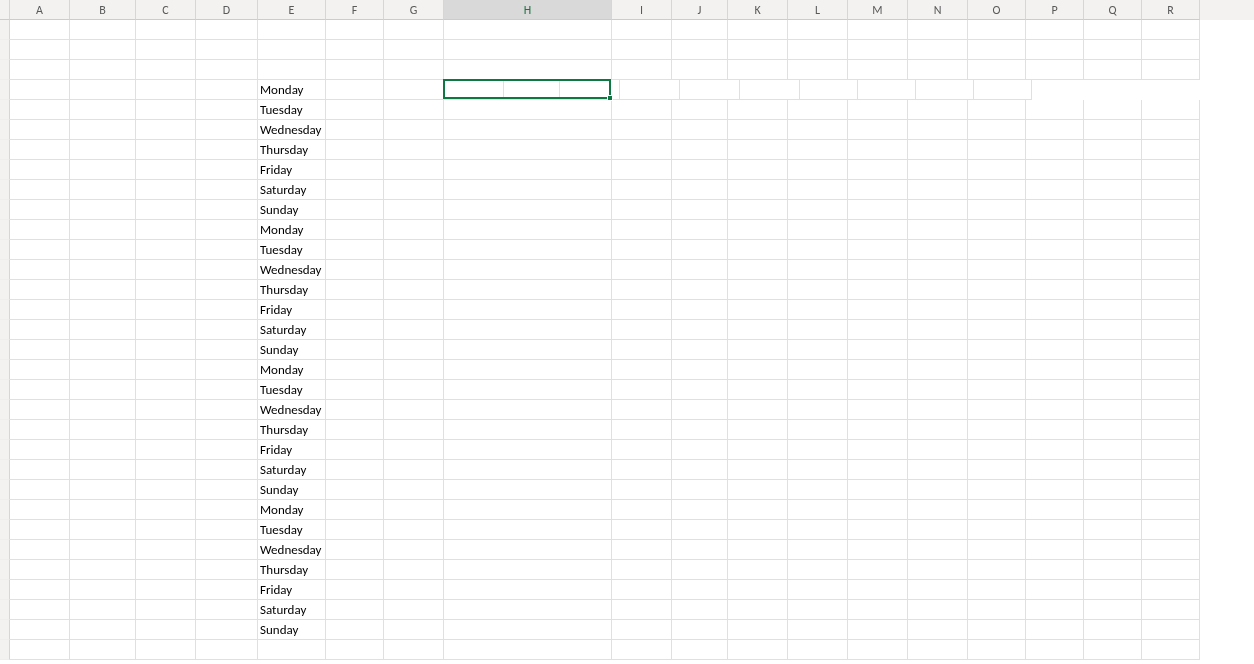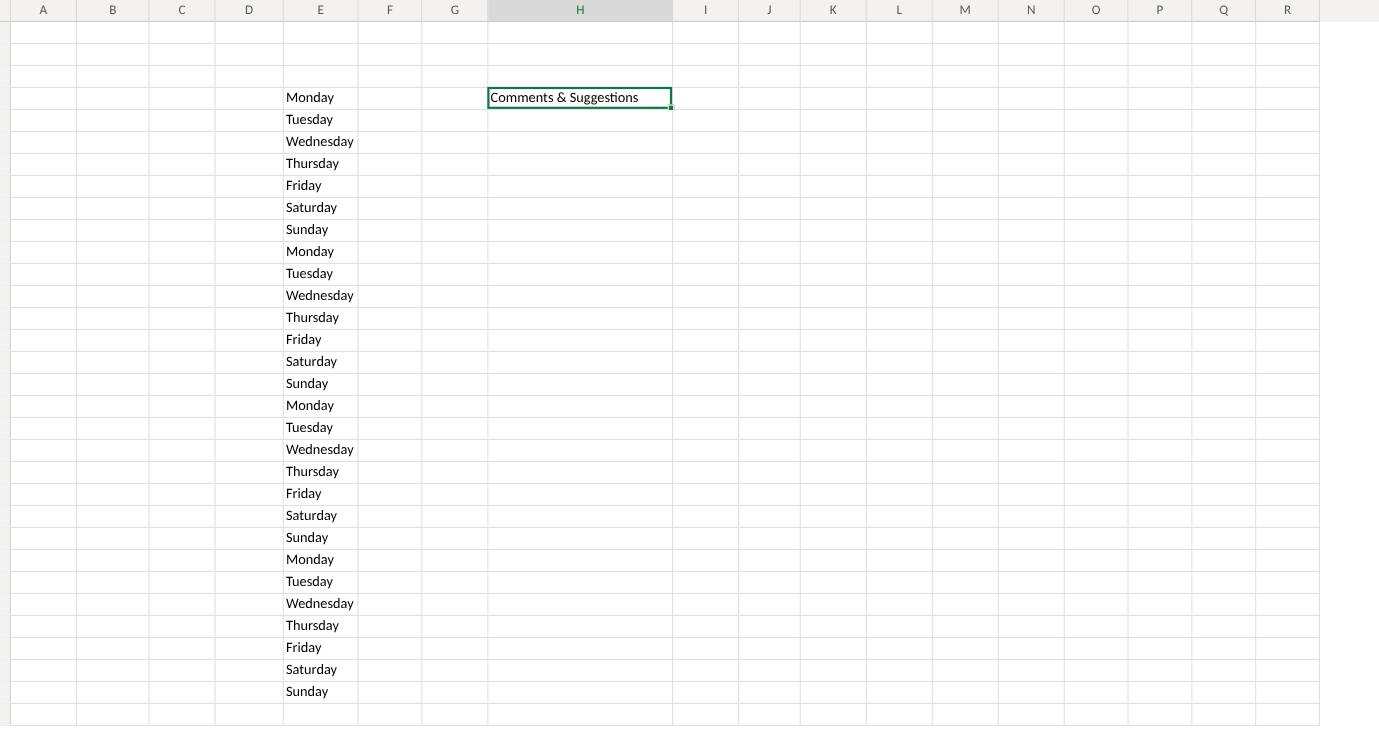--- a/index.html
+++ b/index.html
@@ -210,21 +210,20 @@
       </div>
       <div class="row">
         <div class="row-gutter"></div>
         <div class="cell" style="width: 60px;"></div>
         <div class="cell" style="width: 66px;"></div>
         <div class="cell" style="width: 60px;"></div>
         <div class="cell" style="width: 62px;"></div>
         <div class="cell" style="width: 68px;"><span class="cell-text">Monday</span></div>
         <div class="cell" style="width: 58px;"></div>
         <div class="cell" style="width: 60px;"></div>
-        <div class="cell" style="width: 168px;"><span class="cell-text">Comments &amp; Suggestions</span></div>
         <div class="cell" style="width: 60px;"></div>
         <div class="cell" style="width: 56px;"></div>
         <div class="cell" style="width: 60px;"></div>
         <div class="cell" style="width: 60px;"></div>
         <div class="cell" style="width: 60px;"></div>
         <div class="cell" style="width: 60px;"></div>
         <div class="cell" style="width: 58px;"></div>
         <div class="cell" style="width: 58px;"></div>
         <div class="cell" style="width: 58px;"></div>
         <div class="cell" style="width: 58px;"></div>

